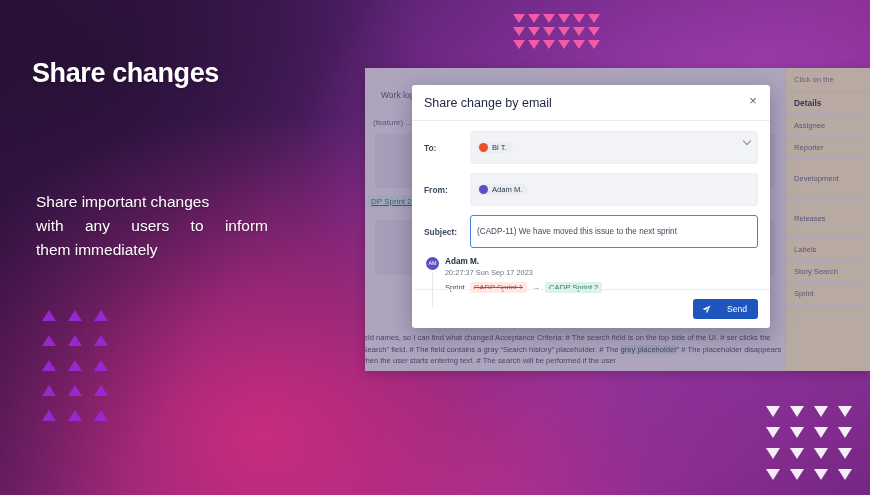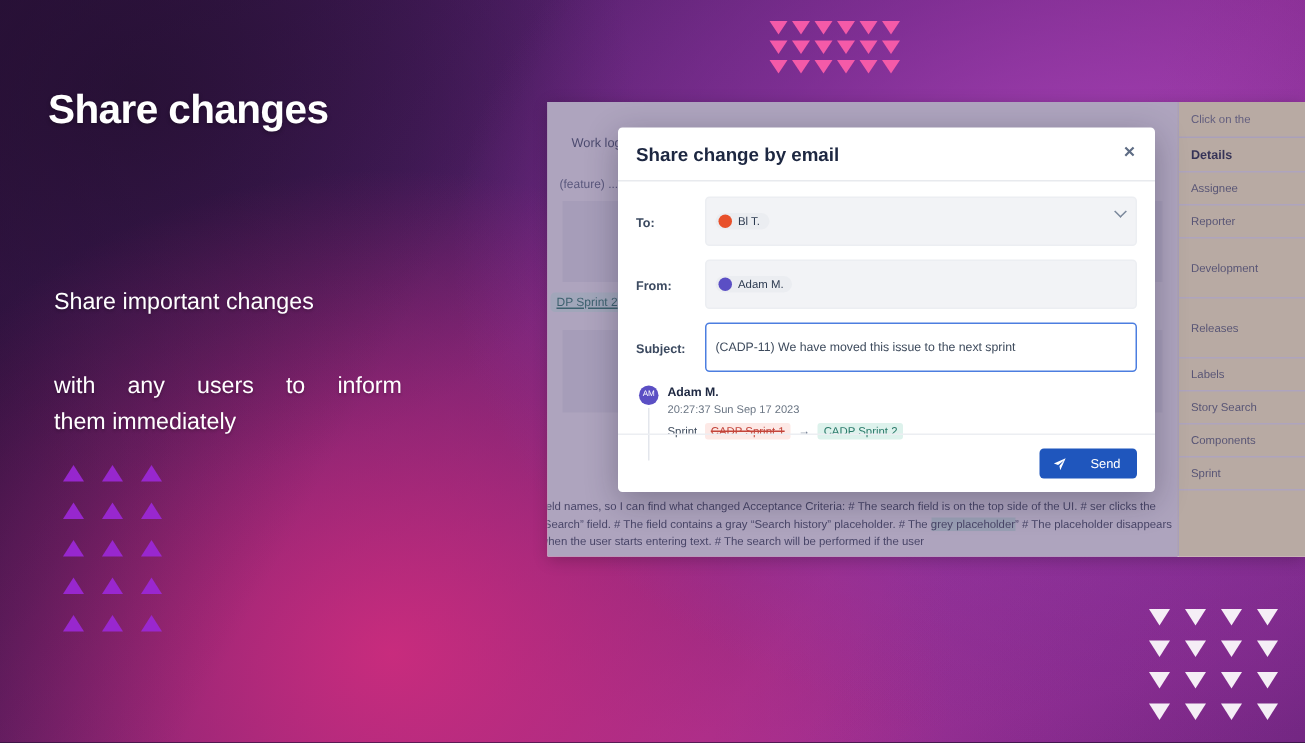--- a/index.html
+++ b/index.html
@@ -48,21 +48,21 @@
     left: 36px; top: 190px;
     width: 232px;
     font-size: 15.5px;
     line-height: 24px;
     color: #ffffff;
     z-index: 6;
     text-shadow: 0 1px 2px rgba(0,0,0,0.22);
   }
   .subcopy .ln { display: block; }
   .subcopy .ln.just {
-    display:flex; justify-content: space-between; margin-top: 32px;
+    display:flex; justify-content: space-between;
   }
 
   
   .tri-grid { position: absolute; display: grid; z-index: 4; }
 
   #tri-top { left: 513px; top: 14px; grid-template-columns: repeat(6, 15px); grid-auto-rows: 13px; }
   #tri-top .t {
     width: 0; height: 0;
     border-left: 6px solid transparent;
     border-right: 6px solid transparent;
@@ -181,21 +181,20 @@
     box-shadow: 0 6px 22px rgba(20,20,40,0.30);
     z-index: 10;
     overflow: hidden;
   }
   .modal-head {
     position: relative;
     height: 36px;
     border-bottom: 1px solid #e8eaee;
     display: flex; align-items: center;
     padding: 0 12px;
-    font-weight: bold;
   }
   .modal-title { font-size: 12.5px; color: #1d2741; }
   .modal-close {
     position: absolute; right: 10px; top: 9px;
     width: 14px; height: 14px;
     font-size: 13px; line-height: 14px; text-align: center;
     color: #5e6c84; cursor: pointer;
   }
 
   .modal-body { padding: 10px 12px 0 12px; }
@@ -358,21 +357,20 @@
 
     <div class="app-side">
       <div class="side-note">Click on the</div>
       <div class="side-item strong">Details</div>
       <div class="side-item">Assignee</div>
       <div class="side-item">Reporter</div>
       <div class="side-item tall">Development</div>
       <div class="side-item tall">Releases</div>
       <div class="side-item">Labels</div>
       <div class="side-item">Story Search</div>
-      <div class="side-item">Components</div>
       <div class="side-item">Sprint</div>
     </div>
 
     <div id="app-dim"></div>
   </div>
 
   <div id="modal">
     <div class="modal-head">
       <div class="modal-title">Share change by email</div>
       <div class="modal-close">×</div>

